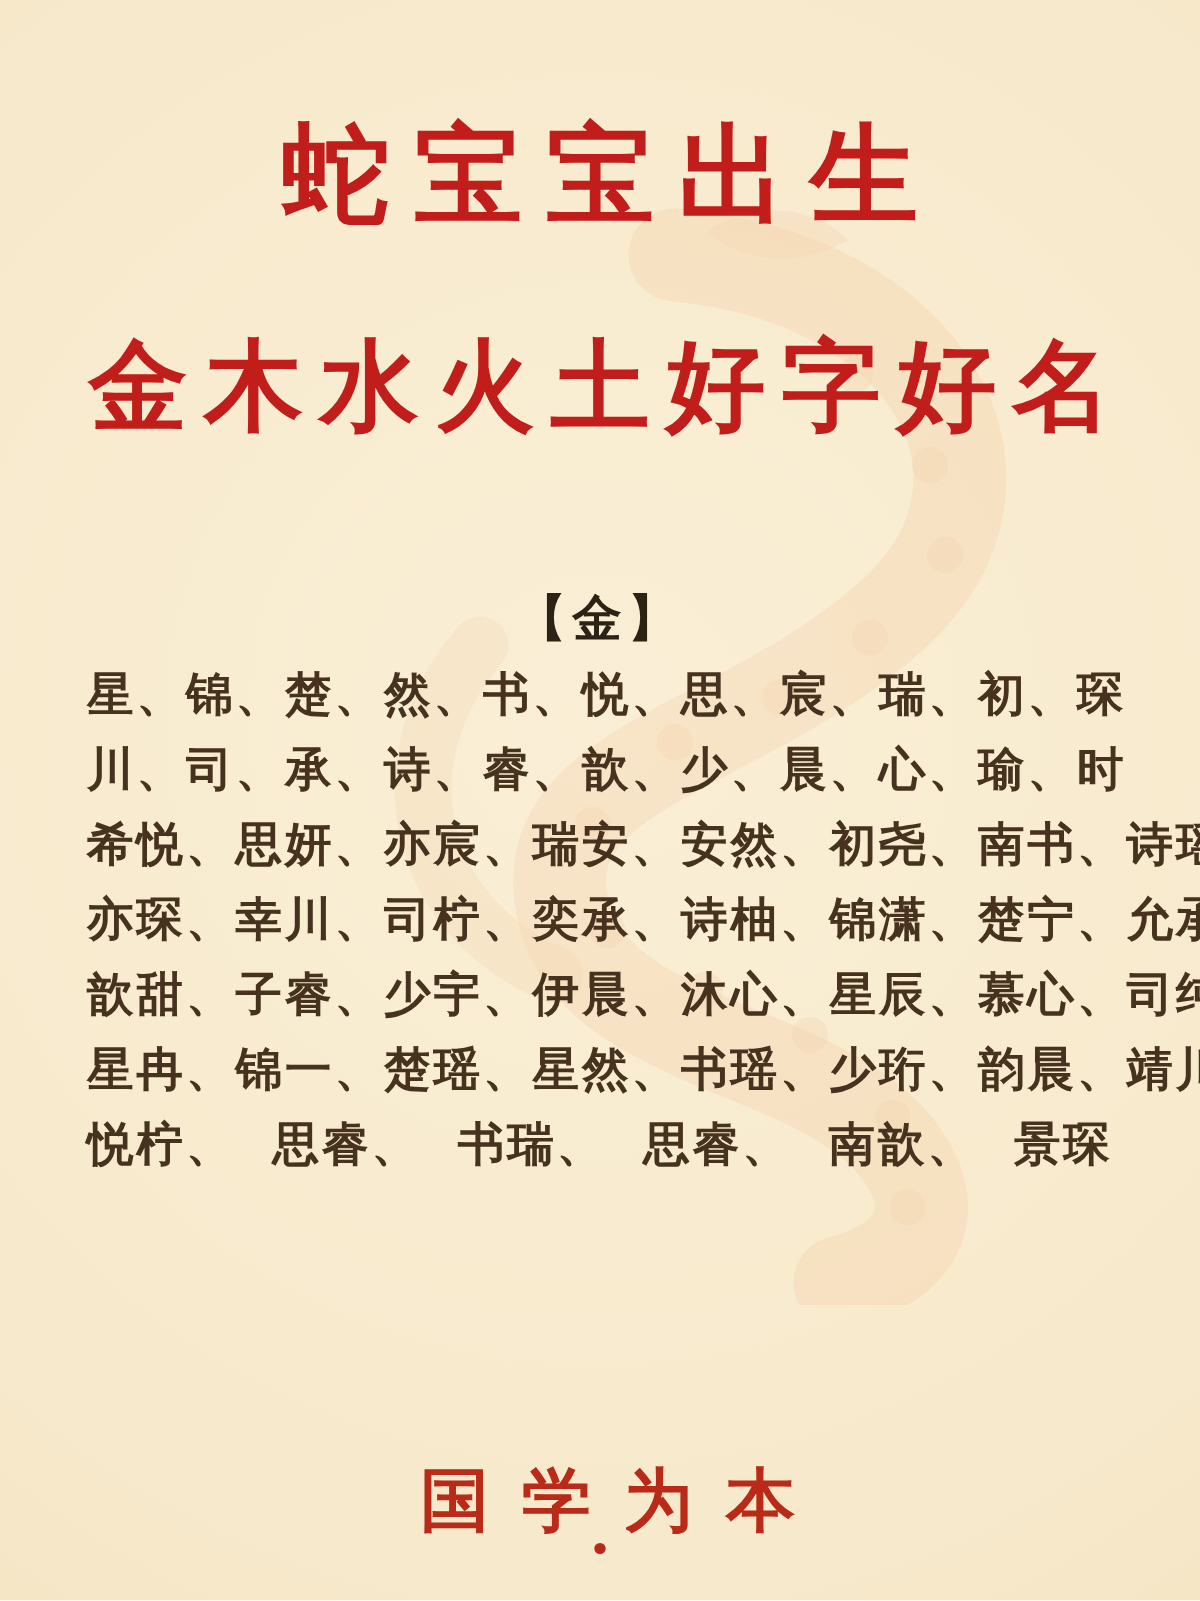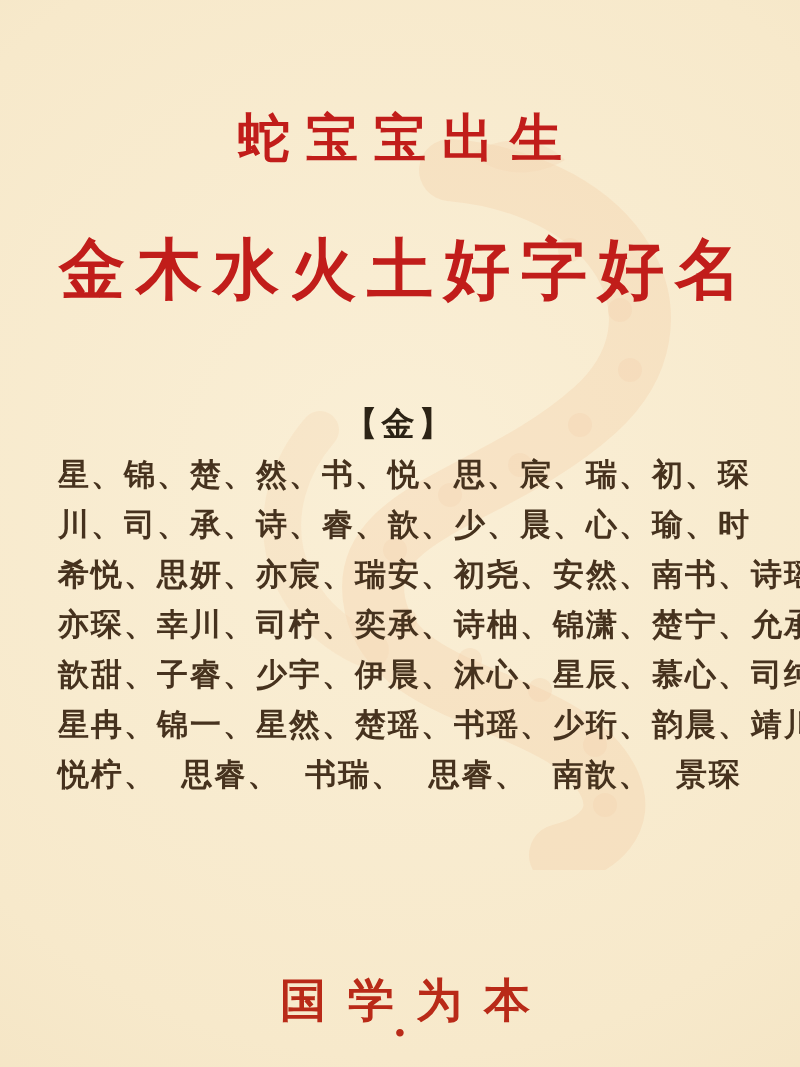--- a/index.html
+++ b/index.html
@@ -21,23 +21,23 @@
     left: 140px;
     top: 130px;
     width: 580px;
     height: 740px;
     opacity: 0.4;
     pointer-events: none;
   }
 
   .title-line1 {
     margin: 0;
-    padding-top: 112px;
+    padding-top: 80px;
     text-align: center;
-    font-size: 52px;
+    font-size: 72px;
     line-height: 1;
     font-weight: bold;
     color: #c11d1a;
     letter-spacing: 16px;
     text-indent: 16px; 
     position: relative;
   }
   .title-line2 {
     margin: 72px 0 0 0;
     text-align: center;
@@ -169,22 +169,22 @@
         <span class="name-unit">晨、</span>
         <span class="name-unit">心、</span>
         <span class="name-unit">瑜、</span>
         <span class="name-unit">时</span>
       </div>
       <div class="name-row">
         <span class="name-unit">希悦、</span>
         <span class="name-unit">思妍、</span>
         <span class="name-unit">亦宸、</span>
         <span class="name-unit">瑞安、</span>
+        <span class="name-unit">安然、</span>
         <span class="name-unit">初尧、</span>
-        <span class="name-unit">安然、</span>
         <span class="name-unit">南书、</span>
         <span class="name-unit">诗瑶</span>
       </div>
       <div class="name-row">
         <span class="name-unit">亦琛、</span>
         <span class="name-unit">幸川、</span>
         <span class="name-unit">司柠、</span>
         <span class="name-unit">奕承、</span>
         <span class="name-unit">诗柚、</span>
         <span class="name-unit">锦潇、</span>
@@ -197,22 +197,22 @@
         <span class="name-unit">少宇、</span>
         <span class="name-unit">伊晨、</span>
         <span class="name-unit">沐心、</span>
         <span class="name-unit">星辰、</span>
         <span class="name-unit">慕心、</span>
         <span class="name-unit">司纯</span>
       </div>
       <div class="name-row">
         <span class="name-unit">星冉、</span>
         <span class="name-unit">锦一、</span>
+        <span class="name-unit">楚瑶、</span>
         <span class="name-unit">星然、</span>
-        <span class="name-unit">楚瑶、</span>
         <span class="name-unit">书瑶、</span>
         <span class="name-unit">少珩、</span>
         <span class="name-unit">韵晨、</span>
         <span class="name-unit">靖川</span>
       </div>
       <div class="name-row">
         <span class="name-unit">悦柠、</span>
         <span class="name-unit">思睿、</span>
         <span class="name-unit">书瑞、</span>
         <span class="name-unit">思睿、</span>

